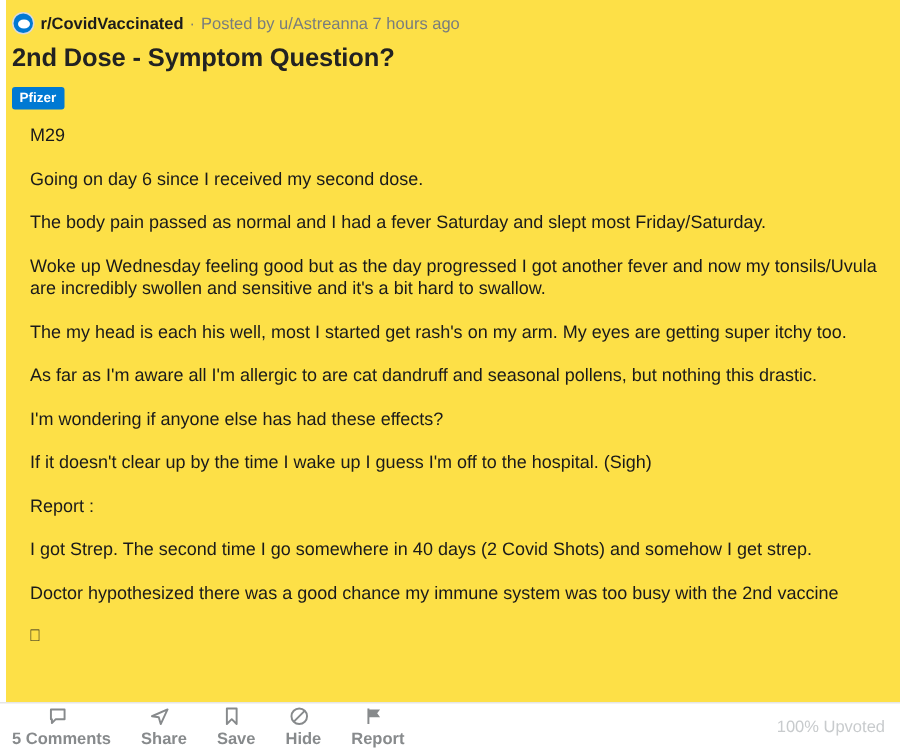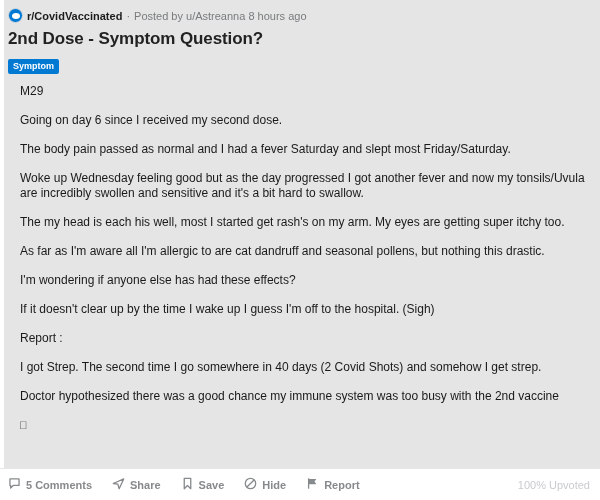--- a/index.html
+++ b/index.html
@@ -13,21 +13,21 @@
     font-family: "Liberation Sans", sans-serif;
     color: #1a1a1b;
     overflow: hidden;
     position: relative;
   }
   .post {
     position: relative;
     width: 600px;
     height: 500px;
     box-sizing: border-box;
-    background: #e5e5e5;
+    background: #fde047;
   }
   .left-rail {
     position: absolute;
     left: 0;
     top: 0;
     width: 4px;
     height: 500px;
     background: #ffffff;
   }
   .content {
@@ -134,20 +134,21 @@
   }
   .footer-item {
     display: flex;
     align-items: center;
     font-size: 11px;
     font-weight: bold;
     color: #878a8c;
     margin-right: 20px;
     cursor: pointer;
     white-space: nowrap;
+    flex-direction: column;
   }
   .footer-item svg {
     margin-right: 5px;
     flex: 0 0 auto;
   }
   .upvoted {
     margin-left: auto;
     font-size: 11px;
     color: #c8cbcd;
     font-weight: normal;
@@ -158,26 +159,26 @@
 
 <div class="post">
   <div class="left-rail"></div>
 
   <div class="content">
 
     <div class="post-header">
       <span class="sub-avatar"></span>
       <span class="sub-name">r/CovidVaccinated</span>
       <span class="dot-sep">·</span>
-      <span class="posted-by">Posted by u/Astreanna 8 hours ago</span>
+      <span class="posted-by">Posted by u/Astreanna 7 hours ago</span>
     </div>
 
     <div class="post-title">2nd Dose - Symptom Question?</div>
 
-    <div class="flair">Symptom</div>
+    <div class="flair">Pfizer</div>
 
     <div class="post-body">
       <p>M29</p>
       <p>Going on day 6 since I received my second dose.</p>
       <p>The body pain passed as normal and I had a fever Saturday and slept most Friday/Saturday.</p>
       <p>Woke up Wednesday feeling good but as the day progressed I got another fever and now my tonsils/Uvula are incredibly swollen and sensitive and it's a bit hard to swallow.</p>
       <p>The my head is each his well, most I started get rash's on my arm. My eyes are getting super itchy too.</p>
       <p>As far as I'm aware all I'm allergic to are cat dandruff and seasonal pollens, but nothing this drastic.</p>
       <p>I'm wondering if anyone else has had these effects?</p>
       <p>If it doesn't clear up by the time I wake up I guess I'm off to the hospital. (Sigh)</p>

